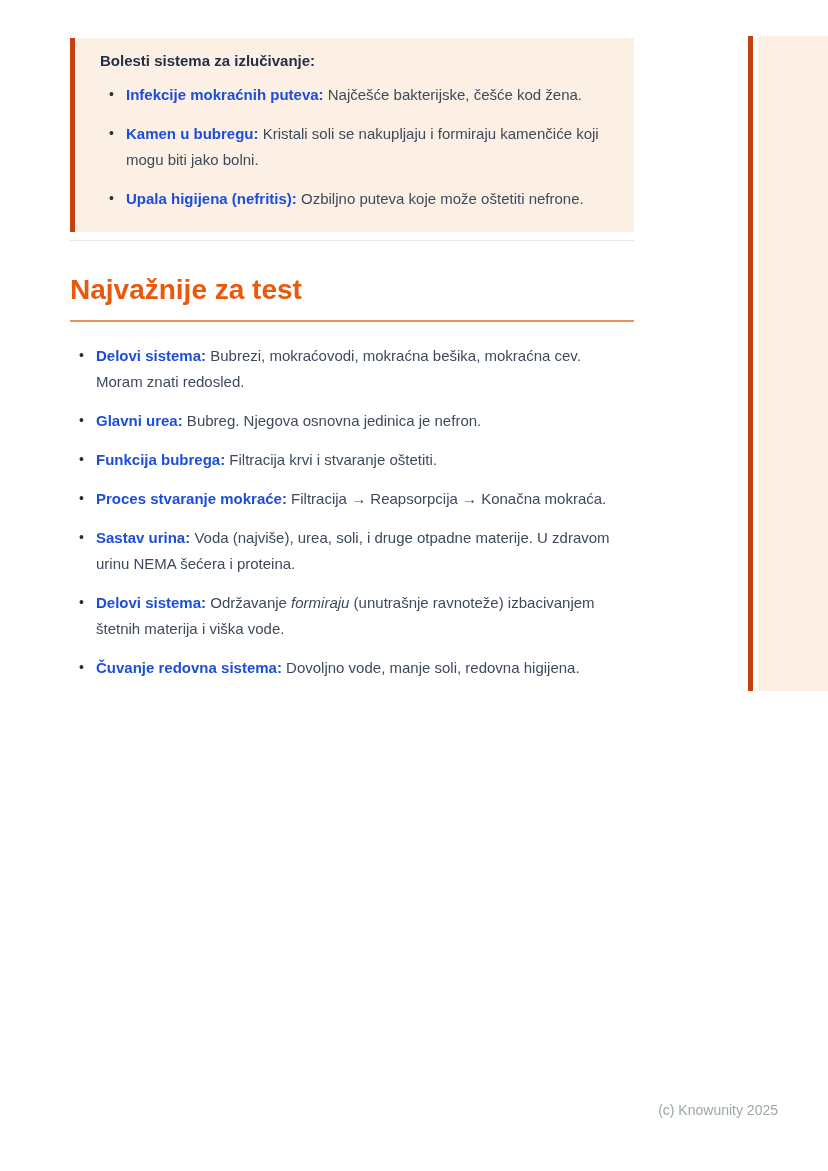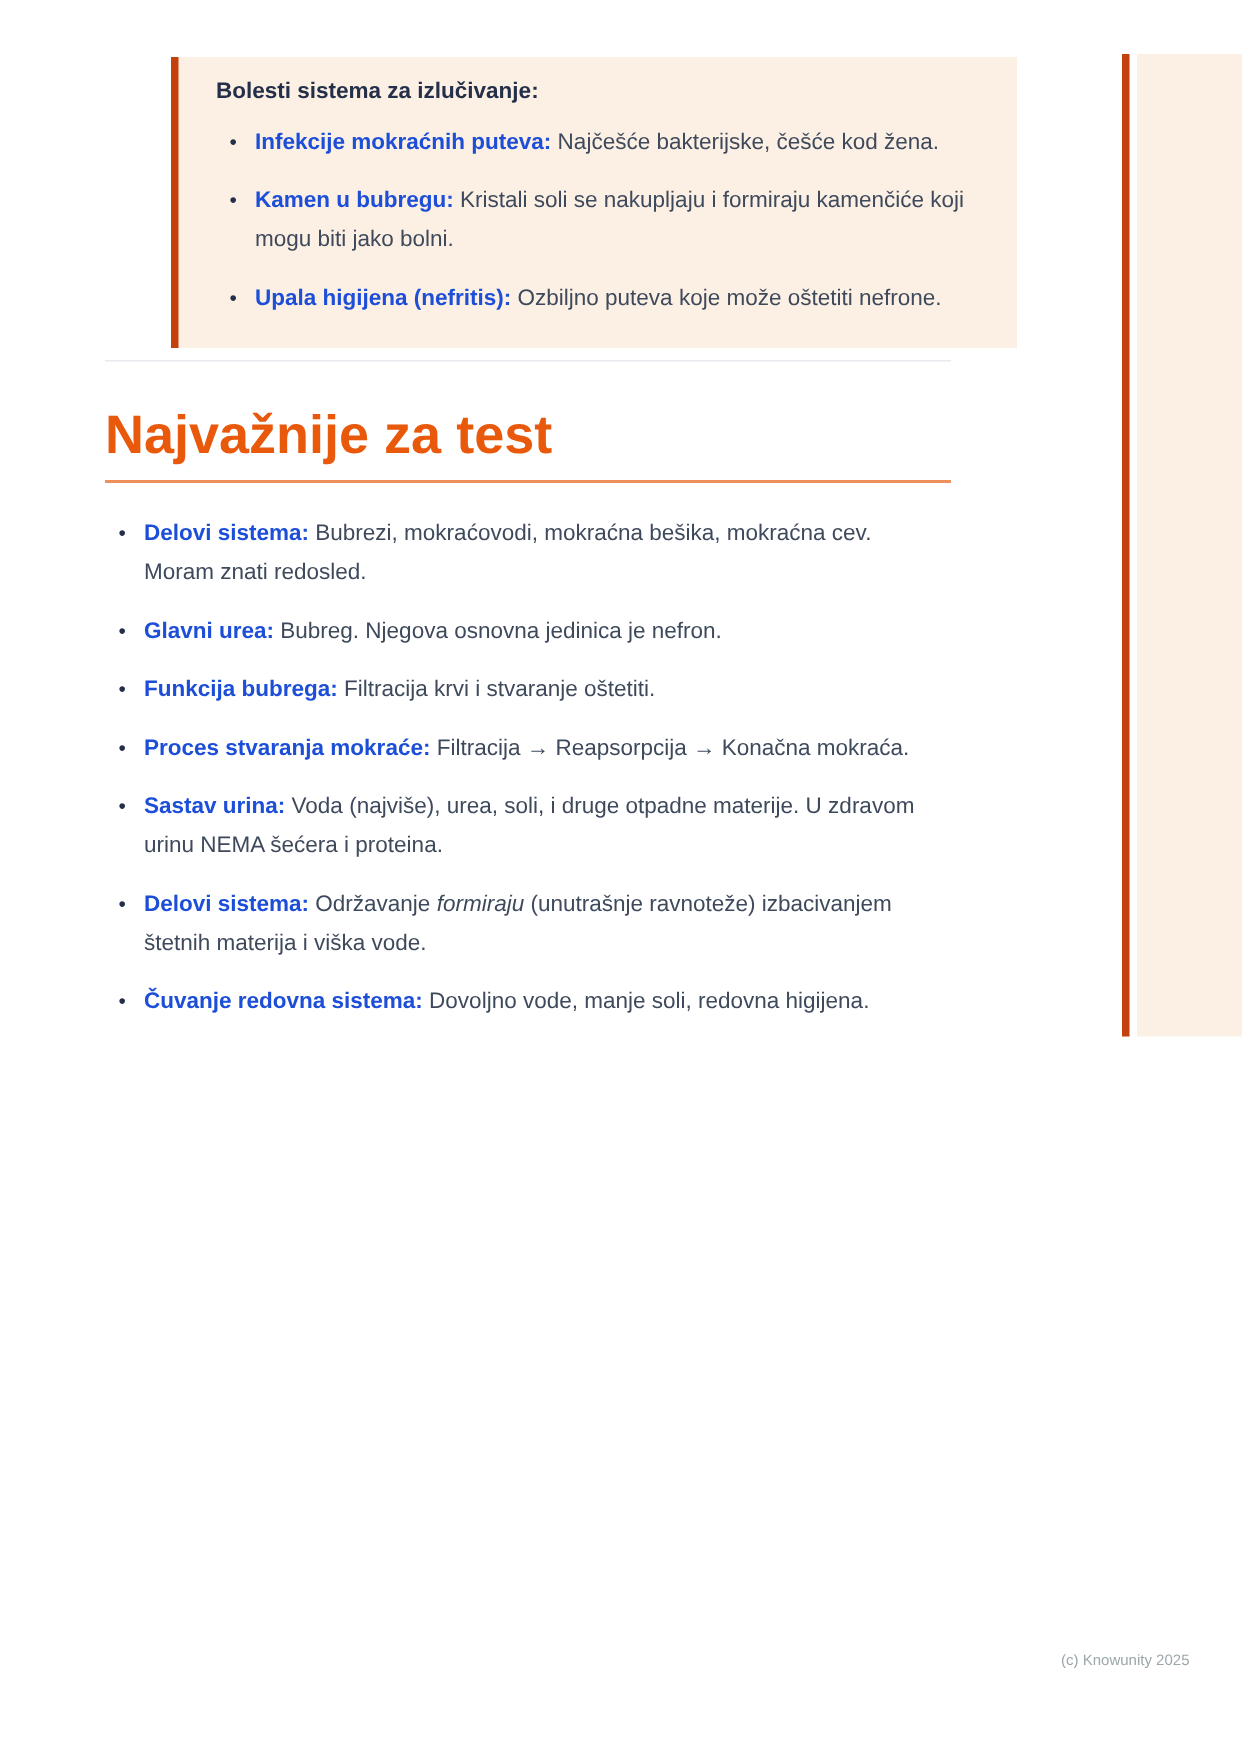--- a/index.html
+++ b/index.html
@@ -17,21 +17,20 @@
   
   .callout {
     position: absolute;
     left: 70px;
     top: 38px;
     width: 564px;
     min-height: 177px;
     background: #fcefe3;
     border-left: 5px solid #c2410c;
     padding: 14px 20px 20px 25px;
-    margin-left: 44px;
   }
   .callout-title {
     font-size: 15px;
     font-weight: bold;
     color: #24304a;
     margin: 0 0 2px 0;
   }
 
   ul { list-style: none; margin: 0; padding: 0; }
   li {
@@ -59,21 +58,21 @@
     top: 240px;
     width: 564px;
     height: 1px;
     background: #e7e9ee;
   }
   h1.page-heading {
     position: absolute;
     left: 70px;
     top: 274px;
     margin: 0;
-    font-size: 36px;
+    font-size: 28px;
     line-height: 32px;
     font-weight: bold;
     color: #e8590c;
   }
   .heading-rule {
     position: absolute;
     left: 70px;
     top: 320px;
     width: 564px;
     height: 2px;
@@ -103,22 +102,22 @@
     top: 36px;
     width: 70px;
     height: 655px;
     background: #fcefe3;
   }
 
   
   .footer {
     position: absolute;
     top: 1102px;
-    right: 35px;
-    font-size: 10px;
+    right: 50px;
+    font-size: 14px;
     color: #9ca7ab;
   }
 </style>
 </head>
 <body>
 
 <div>
 
   <section class="callout">
     <div class="callout-title">Bolesti sistema za izlučivanje:</div>
@@ -151,21 +150,21 @@
     <li>
       <span class="dot">•</span>
       <b>Glavni urea:</b><span> Bubreg. Njegova osnovna jedinica je nefron.</span>
     </li>
     <li>
       <span class="dot">•</span>
       <b>Funkcija bubrega:</b><span> Filtracija krvi i stvaranje oštetiti.</span>
     </li>
     <li>
       <span class="dot">•</span>
-      <b>Proces stvaranja mokraće:</b><span> Filtracija → Reapsorpcija → Konačna mokraća.</span>
+      <b>Proces stvaranje mokraće:</b><span> Filtracija → Reapsorpcija → Konačna mokraća.</span>
     </li>
     <li>
       <span class="dot">•</span>
       <b>Sastav urina:</b><span> Voda (najviše), urea, soli, i druge otpadne materije. U zdravom urinu NEMA šećera i proteina.</span>
     </li>
     <li>
       <span class="dot">•</span>
       <b>Delovi sistema:</b><span> Održavanje </span><i>formiraju</i><span> (unutrašnje ravnoteže) izbacivanjem štetnih materija i viška vode.</span>
     </li>
     <li>

